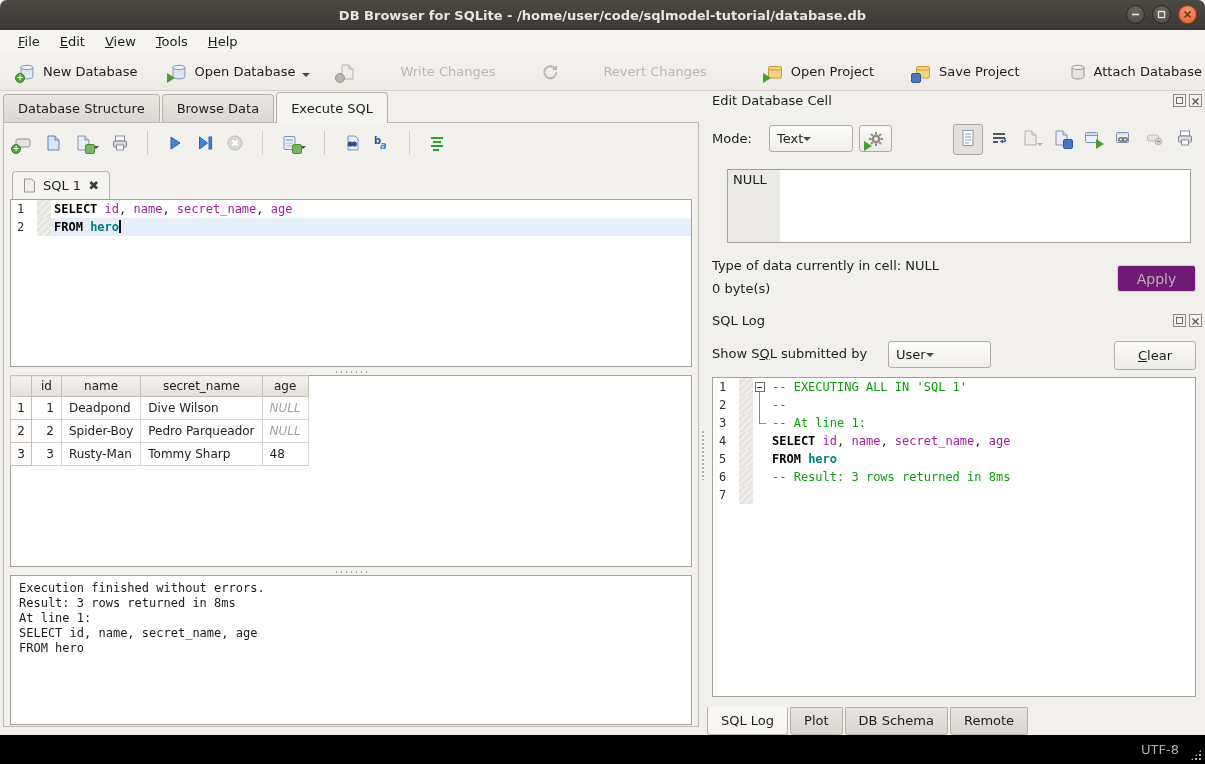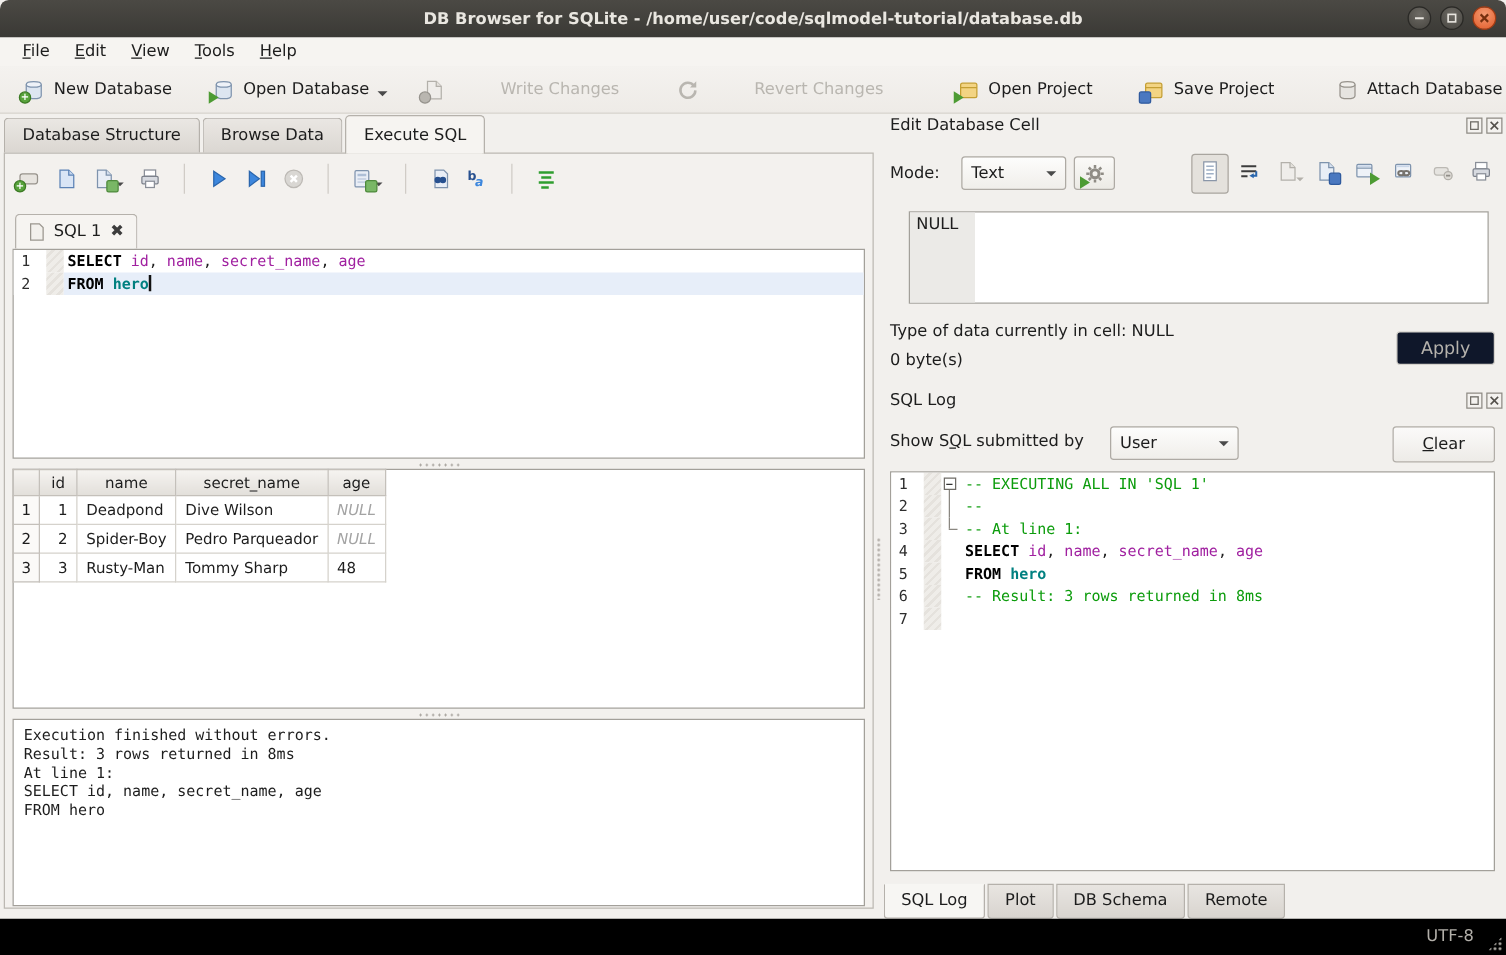--- a/index.html
+++ b/index.html
@@ -112,38 +112,38 @@
   .right-pane { position:absolute; left:707px; top:91px; width:498px; height:644px; }
   .dock-title { position:absolute; left:5px; font-size:13px; color:#1d1d1d; }
   .dock-btns { position:absolute; right:3px; display:flex; gap:3px; }
   .dk-btn { width:13px; height:13px; border:1px solid #8e8a84; background:#f4f2ef; position:relative; }
   .dk-btn.float::before { content:""; position:absolute; right:2px; top:2px; width:5px; height:5px; border:1px solid #6f6c67; }
   .dk-btn.float::after { content:""; position:absolute; left:2px; bottom:2px; width:5px; height:5px; border:1px solid #6f6c67; background:#f4f2ef; }
 
   .mode-label { position:absolute; left:5px; top:40px; }
   .combo { position:absolute; height:27px; border:1px solid #aeaaa4; border-radius:3px;
     background:linear-gradient(#fdfdfc,#f0eeea); display:flex; align-items:center;
-    justify-content:space-between; padding:0 7px; }
+    padding:0 7px; }
   .combo .arr { width:0; height:0; border:4px solid transparent; border-top-color:#4a4a4a; margin-top:4px; }
   .combo-mode { left:62px; top:34px; width:84px; }
   .combo-user { left:181px; top:250px; width:103px; }
   .sq-btn { position:absolute; left:152px; top:34px; width:33px; height:27px; border:1px solid #aeaaa4;
     border-radius:3px; background:linear-gradient(#fbfaf8,#eceae5);
     display:flex; align-items:center; justify-content:center; }
   .cell-icons { position:absolute; right:11px; top:34px; height:28px; display:flex; align-items:center; gap:13px; }
   .pressed { border:1px solid #a9a59f; background:#e4e1dc; border-radius:3px; padding:4px 5px; margin:-5px -6px; }
 
   .cell-box { position:absolute; left:20px; top:78px; width:464px; height:74px;
     background:#fff; border:1px solid #a3a09a; display:flex; }
   .cell-null-col { width:52px; background:#ebeae7; padding:2px 5px; }
   .type-info { position:absolute; left:5px; top:167px; }
   .size-info { position:absolute; left:5px; top:190px; }
   .btn { border:1px solid #b2aea8; border-radius:3px; background:linear-gradient(#fbfaf9,#edebe7);
     display:flex; align-items:center; justify-content:center; }
-  .btn.disabled { background:#0f172a; color:#b5b2ac; border-color:#d6d3cd; }
+  .btn.disabled { background:#701a75; color:#b5b2ac; border-color:#d6d3cd; }
   .apply-btn { position:absolute; left:410px; top:174px; width:79px; height:27px; font-size:14px; }
   .filter-label { position:absolute; left:5px; top:255px; }
   .clear-btn { position:absolute; left:407px; top:250px; width:82px; height:29px; }
   .log-box { position:absolute; left:5px; top:286px; width:484px; height:320px;
     background:#fff; border:1px solid #a3a09a; overflow:hidden; }
 
   .dock-tabs { position:absolute; left:0; top:616px; height:28px; display:flex; }
   .dtab { padding:5px 13px 6px; margin-right:2px; background:linear-gradient(#e8e5e1,#d8d4cf);
     border:1px solid #b5b1ab; border-radius:0 0 3px 3px; }
   .dtab.active { background:#f7f6f3; border-top-color:#f7f6f3; }

